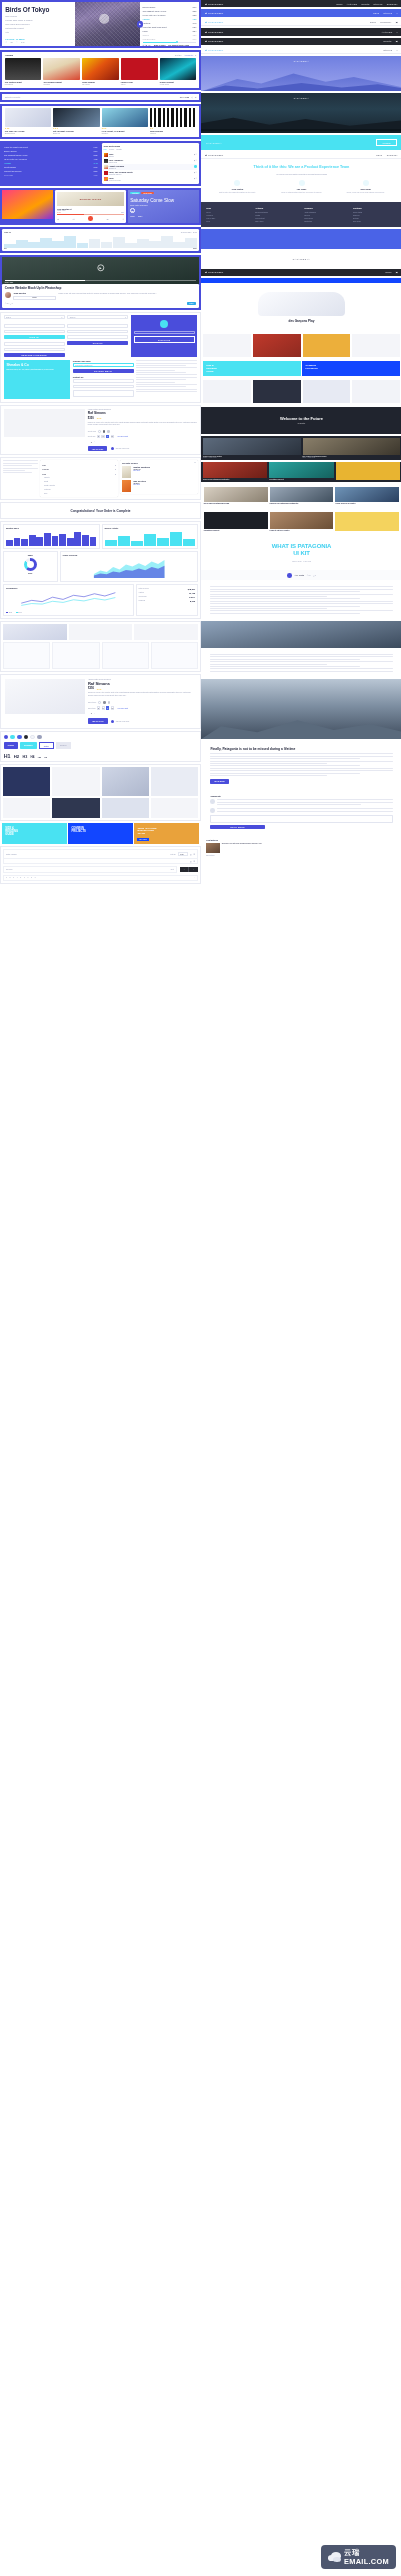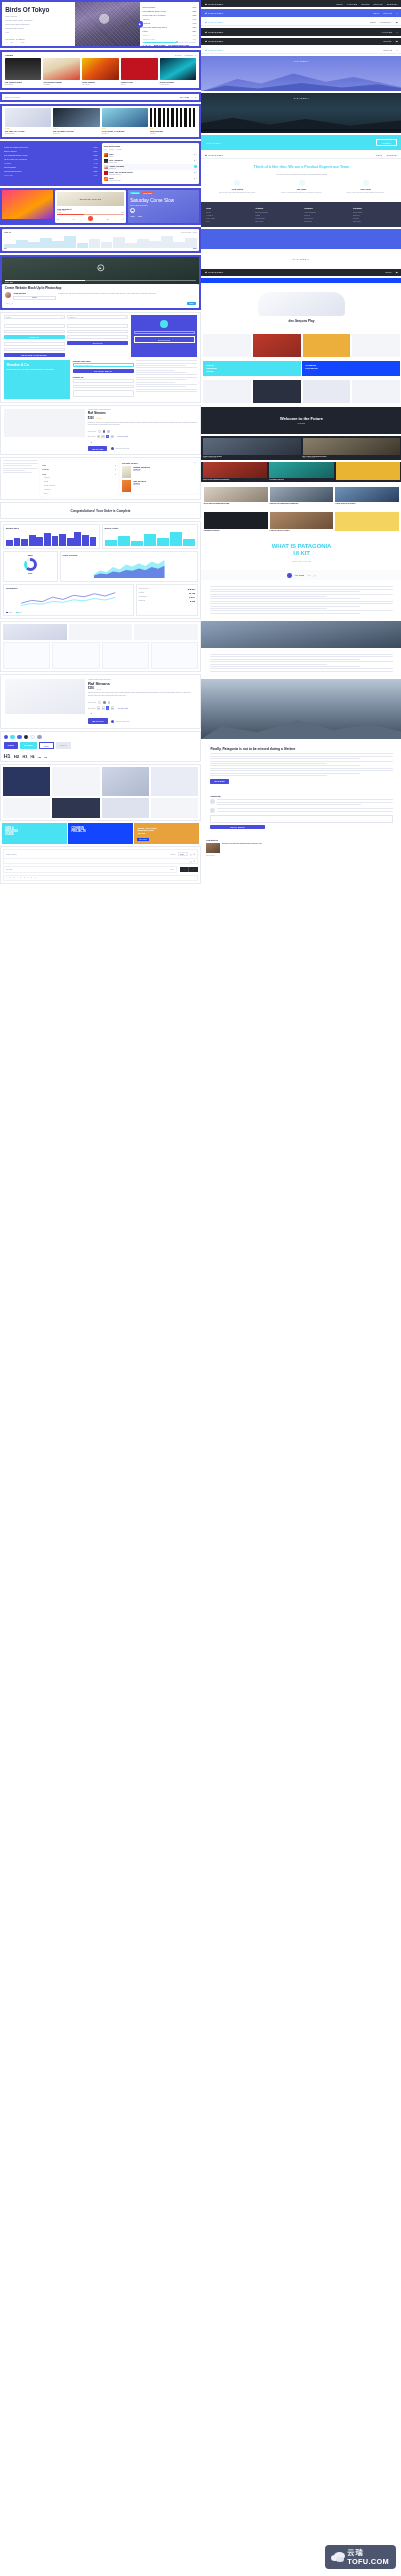--- a/index.html
+++ b/index.html
@@ -1257,18 +1257,18 @@
   </div>
 
   <div class="watermark">
     <div class="wm-cloud">
         <i></i>
         <i></i>
         <i></i>
       </div>
     <div class="wm-text">
       <div class="cn">云瑞</div>
-      <div class="en">TOFU.COM</div>
+      <div class="en">EMAIL.COM</div>
     </div>
   </div>
 
 </div>
 
 
 </body></html>

